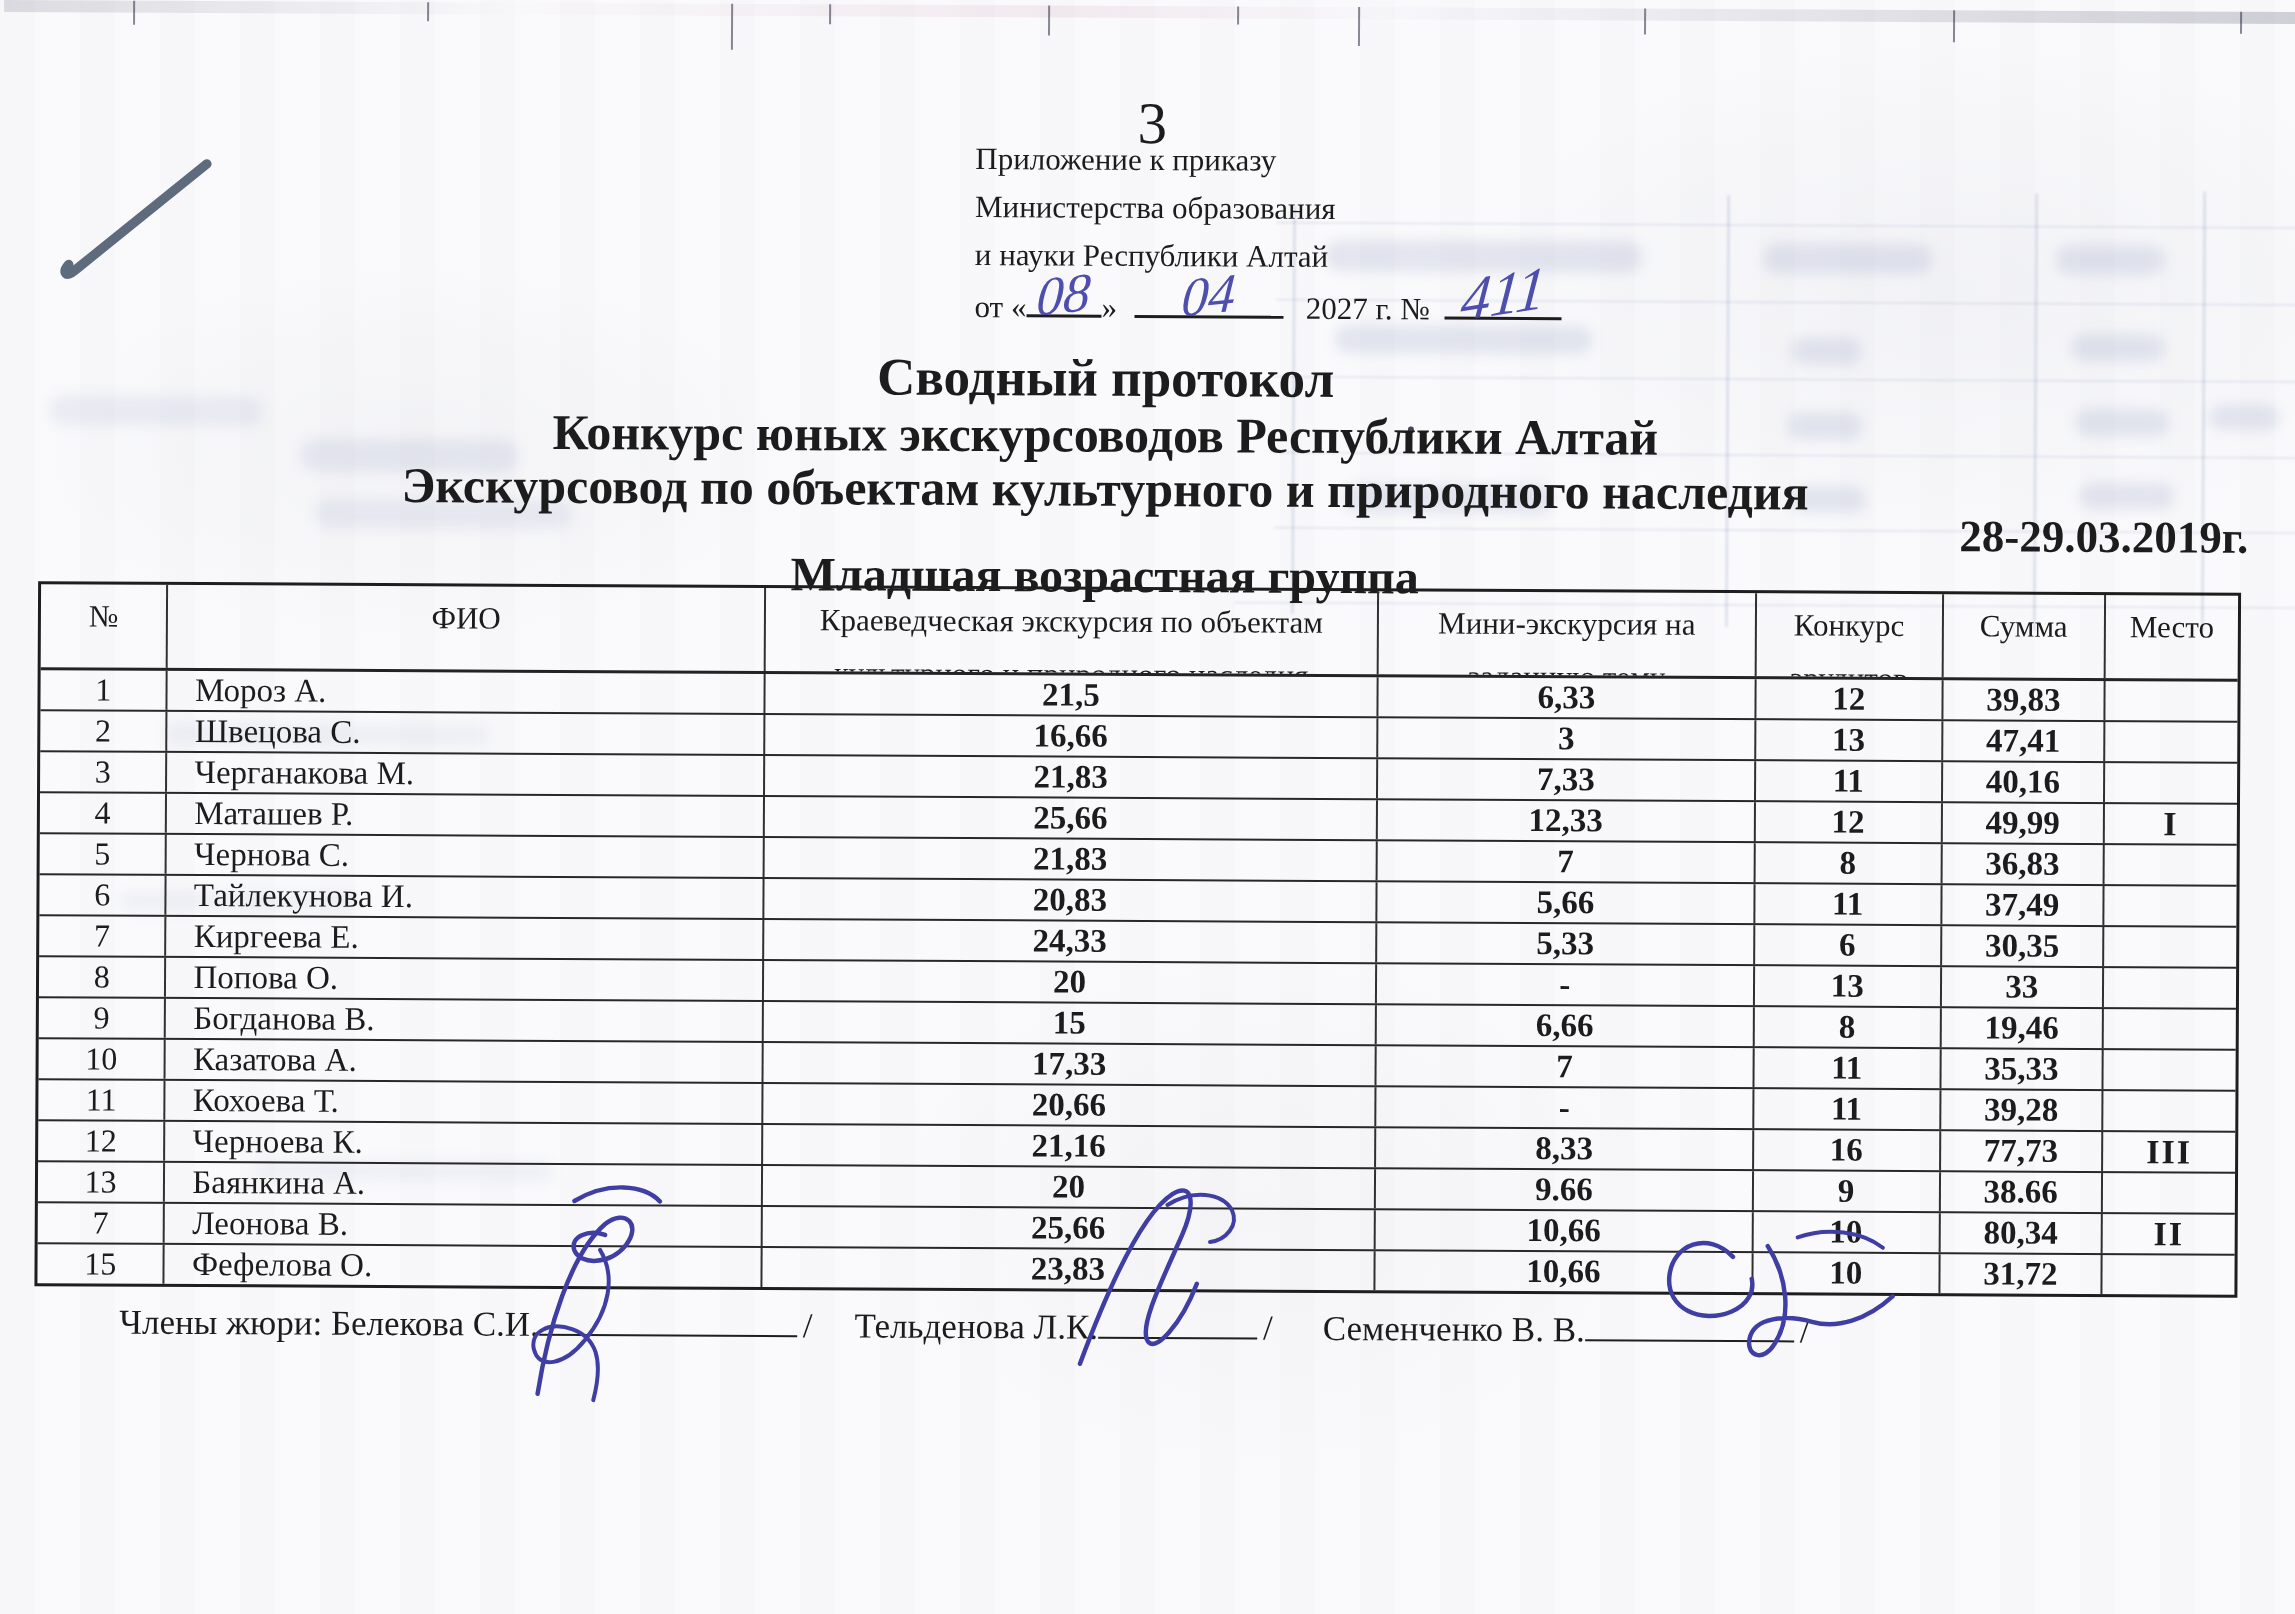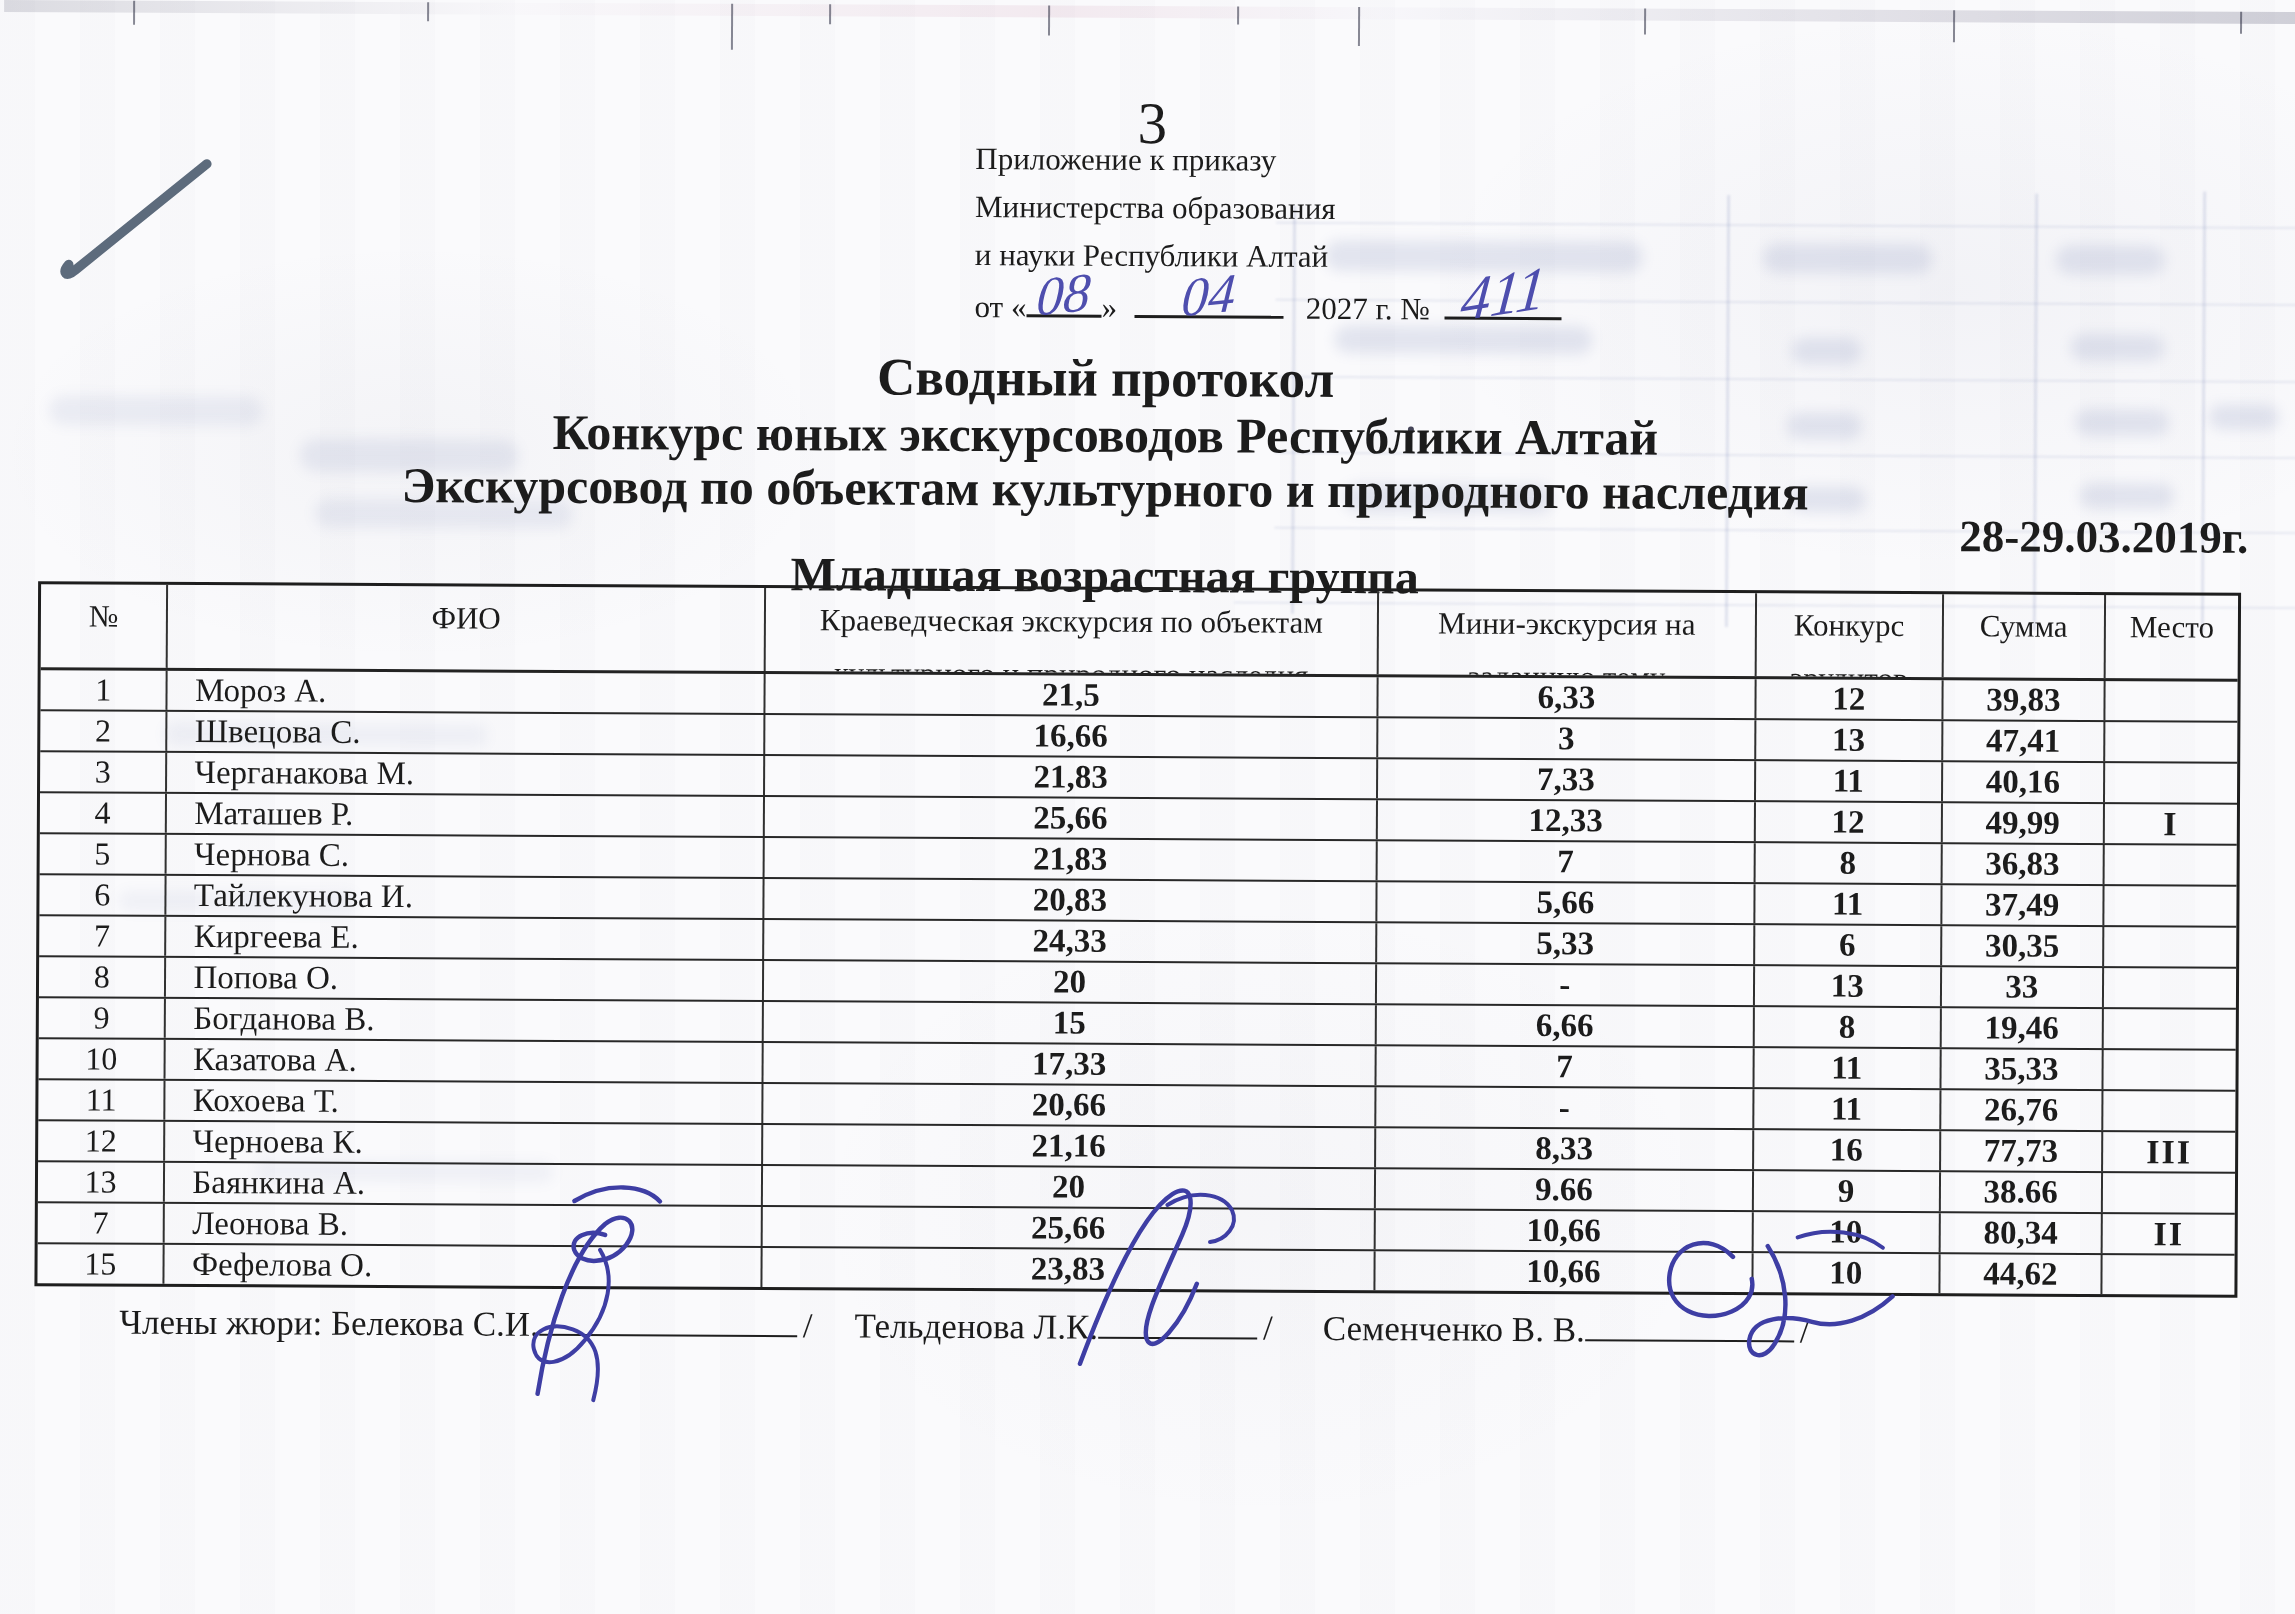--- a/index.html
+++ b/index.html
@@ -244,21 +244,21 @@
             <div class="c cell-score">11</div>
             <div class="c cell-score">35,33</div>
             <div class="c cell-place"></div>
           </div>
           <div class="trow">
             <div class="c cell-num">11</div>
             <div class="c cell-fio">Кохоева Т.</div>
             <div class="c cell-score">20,66</div>
             <div class="c cell-score">-</div>
             <div class="c cell-score">11</div>
-            <div class="c cell-score">26,76</div>
+            <div class="c cell-score">39,28</div>
             <div class="c cell-place"></div>
           </div>
           <div class="trow">
             <div class="c cell-num">12</div>
             <div class="c cell-fio">Черноева К.</div>
             <div class="c cell-score">21,16</div>
             <div class="c cell-score">8,33</div>
             <div class="c cell-score">16</div>
             <div class="c cell-score">77,73</div>
             <div class="c cell-place">III</div>
@@ -280,21 +280,21 @@
             <div class="c cell-score">10</div>
             <div class="c cell-score">80,34</div>
             <div class="c cell-place">II</div>
           </div>
           <div class="trow">
             <div class="c cell-num">15</div>
             <div class="c cell-fio">Фефелова О.</div>
             <div class="c cell-score">23,83</div>
             <div class="c cell-score">10,66</div>
             <div class="c cell-score">10</div>
-            <div class="c cell-score">44,62</div>
+            <div class="c cell-score">31,72</div>
             <div class="c cell-place"></div>
           </div>
         </div>
     </div>
 
     <div class="jury"><span>Члены жюри: </span><span><span class="jname">Белекова С.И.</span><span class="jblank jb1"></span><span class="jslash">/</span></span><span class="jm2"><span class="jname">Тельденова Л.К.</span><span class="jblank jb2"></span><span class="jslash">/</span></span><span class="jm3"><span class="jname">Семенченко В. В.</span><span class="jblank jb3"></span><span class="jslash">/</span></span></div>
 
     <svg class="sig" style="left:477px;top:1177px" width="209" height="234" viewBox="0 0 420 470">
       <path d="M 200 42 C 265 2 340 8 372 42" stroke-width="9"></path>
       <path d="M 128 430 C 148 300 192 150 262 88 C 302 56 336 88 304 130 C 272 170 212 172 200 140 C 192 114 228 98 262 110" stroke-width="9"></path>

